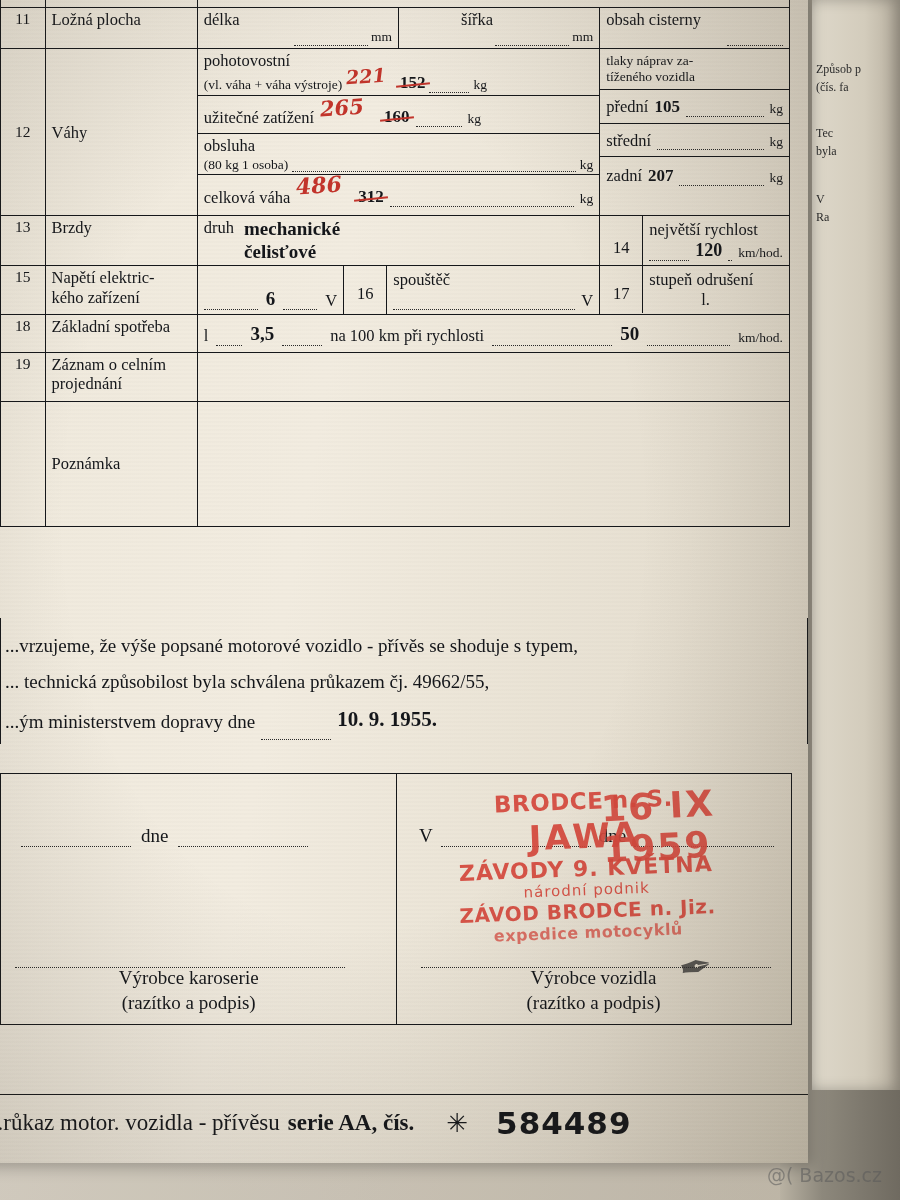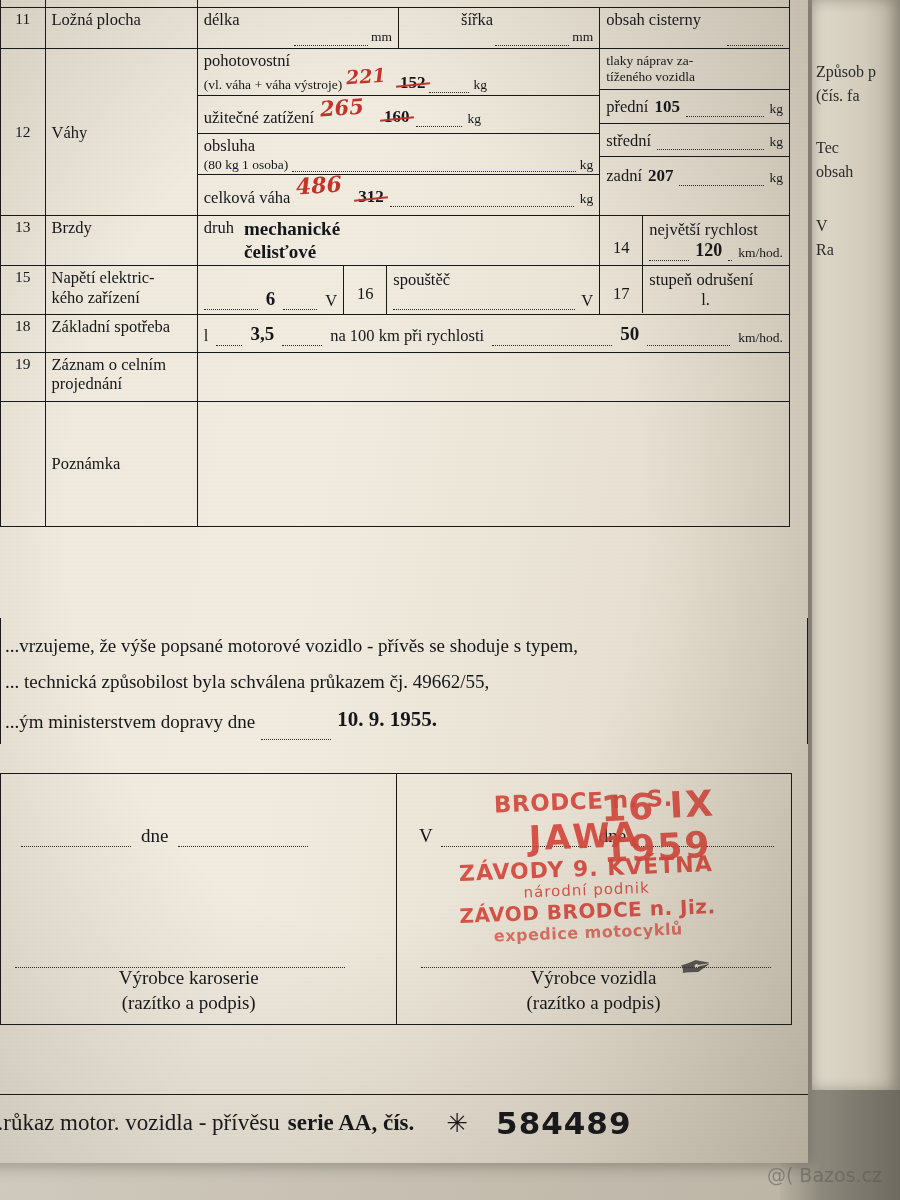--- a/index.html
+++ b/index.html
@@ -22,21 +22,21 @@
     background:linear-gradient(90deg,#b9b2a3 0%, #8d887c 35%, #6f6a60 100%);
   }
   .right-page{
     position:absolute;top:0;right:0;width:88px;height:1090px;
     background:linear-gradient(90deg,#ded8ca 0%,#d3ccbc 60%,#b6ae9e 100%);
     border-left:2px solid #9a9386;
     box-shadow:-6px 0 14px rgba(0,0,0,0.25) inset;
   }
   .right-page-inner{
     position:absolute;top:60px;right:4px;width:80px;
-    font-size:16px;color:#2b2b2b;line-height:1.5;
+    font-size:12px;color:#2b2b2b;line-height:1.5;
   }
   .blue-corner{
     position:absolute;top:0;right:96px;width:90px;height:26px;
     background:linear-gradient(180deg,#4b7ea8,#2f5f86);
     transform:skewX(-8deg);
   }
   .dark-edge{
     position:absolute;top:420px;right:104px;width:18px;height:420px;
     background:linear-gradient(90deg,rgba(60,40,20,.0),rgba(70,45,20,.85));
     border-radius:4px;
@@ -149,21 +149,21 @@
 
 <div class="photo"></div>
 <div class="right-strip"></div>
 <div class="blue-corner"></div>
 <div class="right-page">
   <div class="right-page-inner">
     <div>Způsob p</div>
     <div>(čís. fa</div>
     <div style="height:28px"></div>
     <div>Tec</div>
-    <div>obsah</div>
+    <div>byla</div>
     <div style="height:30px"></div>
     <div>V</div>
     <div>Ra</div>
   </div>
 </div>
 <div class="dark-edge"></div>
 
 <div class="doc">
 
   <table class="tbl">

